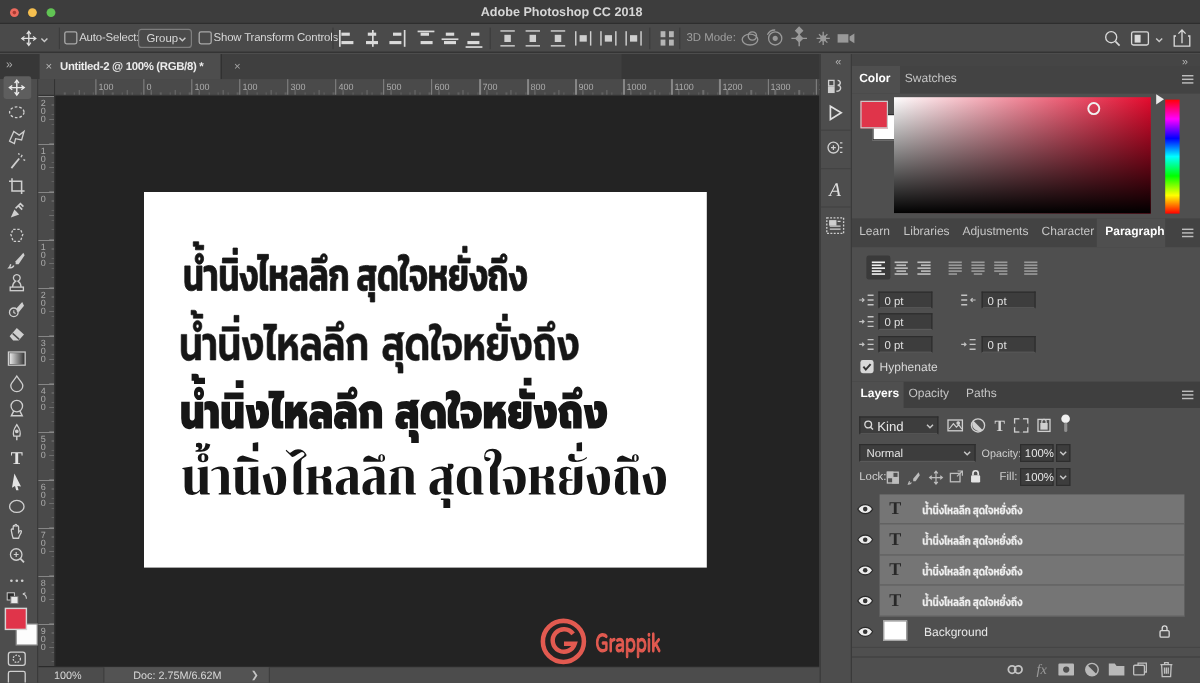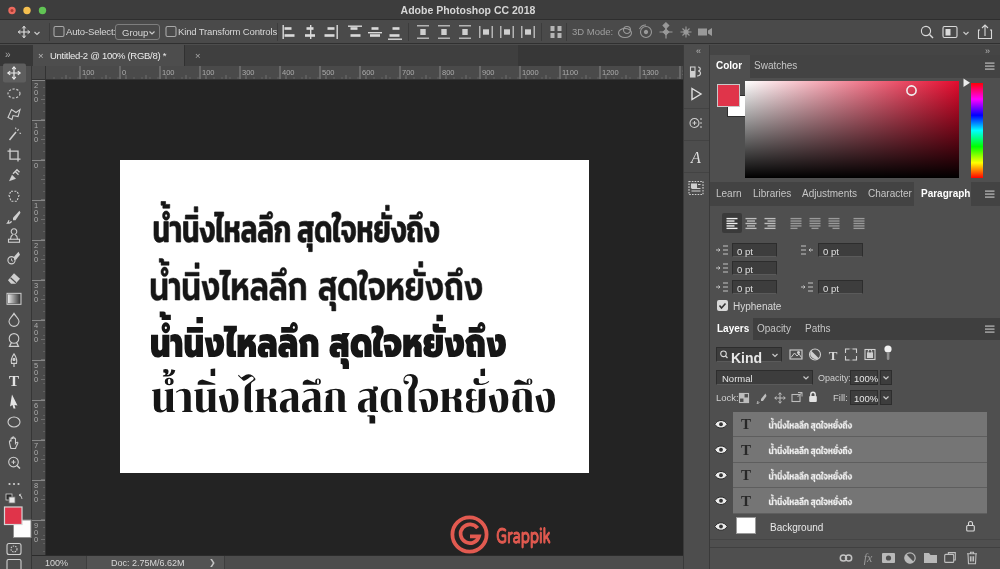--- a/index.html
+++ b/index.html
@@ -7,28 +7,28 @@
 .a{position:absolute}
 .t{position:absolute;white-space:nowrap;font-size:10.5px;color:#d8d8d8;line-height:1}
 </style></head><body>
 <div class="w">
 <div class="a" style="left:0;top:0;width:1000px;height:20px;background:#3d3d3d;border-bottom:1px solid #2e2e2e"></div>
 <div class="t" style="left:0;top:5px;width:936px;text-align:center;font-size:10.5px;color:#d6d6d6;font-weight:bold">Adobe Photoshop CC 2018</div>
 <div class="a" style="left:0;top:20px;width:1000px;height:24px;background:#4a4a4a;border-bottom:1px solid #303030"></div>
 <div class="t" style="left:66px;top:27px;font-size:9.5px;letter-spacing:-0.15px">Auto-Select:</div>
 <div class="a" style="left:115px;top:24px;width:45px;height:16px;border:1px solid #7e7e7e;border-radius:3px"></div>
 <div class="t" style="left:122px;top:28px;font-size:9.5px">Group</div>
-<div class="t" style="left:178px;top:27px;font-size:9.5px;letter-spacing:-0.15px">Kind Transform Controls</div>
+<div class="t" style="left:178px;top:27px;font-size:9.5px;letter-spacing:-0.15px">Show Transform Controls</div>
 <div class="t" style="left:572px;top:27px;font-size:9.5px;color:#9f9f9f">3D Mode:</div>
 <div class="a" style="left:0;top:45px;width:1000px;height:21px;background:#373737"></div>
 <div class="a" style="left:33px;top:45px;width:151px;height:21px;background:#4d4d4d"></div>
 <div class="a" style="left:184px;top:45px;width:334px;height:21px;background:#3f3f3f;border-left:1px solid #313131"></div>
 <div class="t" style="left:5px;top:50px;font-size:10px;color:#aaa">»</div>
 <div class="t" style="left:38px;top:51px;font-size:9.5px;color:#bbb">×</div>
-<div class="t" style="left:50px;top:51px;font-size:9.5px;letter-spacing:-0.28px;color:#ececec;font-weight:normal">Untitled-2 @ 100% (RGB/8) *</div>
+<div class="t" style="left:50px;top:51px;font-size:9.5px;letter-spacing:-0.28px;color:#ececec;font-weight:bold">Untitled-2 @ 100% (RGB/8) *</div>
 <div class="t" style="left:195px;top:51px;font-size:9.5px;color:#a9a9a9">×</div>
 <div class="a" style="left:0;top:66px;width:32px;height:503px;background:#4d4d4d;border-right:1px solid #363636"></div>
 <div class="a" style="left:32px;top:66px;width:14px;height:14px;background:#4a4a4a;border-right:1px solid #333;border-bottom:1px solid #333"></div>
 <div class="a" style="left:46px;top:66px;width:637px;height:14px;background:#4a4a4a;border-bottom:1px solid #333;
 background-image:
 repeating-linear-gradient(to right, #868686 0 1px, transparent 1px 40px),
 repeating-linear-gradient(to right, transparent 0 19px, #6d6d6d 19px 20px),
 repeating-linear-gradient(to right, transparent 0 7px, #616161 7px 8px);
 background-position:33.5px 0,0.5px 0,0.5px 0;background-size:auto 14px,auto 5px,auto 3px;background-repeat:repeat-x;background-position-y:0,9px,11px"></div>
 <div class="t" style="left:82.0px;top:68.5px;font-size:7.5px;color:#ababab">100</div>
@@ -150,21 +150,21 @@
 <div class="a" style="left:818px;top:280px;width:45px;height:14px;background:#3d3d3d;border:1px solid #2d2d2d;border-bottom-color:#5a5a5a"></div>
 <div class="t" style="left:823px;top:284px;font-size:9.5px;color:#e0e0e0">0 pt</div>
 <div class="a" style="left:717px;top:300px;width:11px;height:11px;background:#d8d8d8;border-radius:2px"></div>
 <div class="t" style="left:733px;top:302px;font-size:10px">Hyphenate</div>
 <div class="a" style="left:710px;top:318px;width:290px;height:22px;background:#3f3f3f"></div>
 <div class="a" style="left:710px;top:318px;width:43px;height:22px;background:#4f4f4f"></div>
 <div class="t" style="left:717px;top:324px;font-size:10px;color:#ffffff;font-weight:bold">Layers</div>
 <div class="t" style="left:757px;top:324px;font-size:10px;color:#c6c6c6">Opacity</div>
 <div class="t" style="left:805px;top:324px;font-size:10px;color:#c6c6c6">Paths</div>
 <div class="a" style="left:716px;top:347px;width:66px;height:15px;background:#3d3d3d;border:1px solid #2d2d2d;border-bottom-color:#5a5a5a"></div>
-<div class="t" style="left:731px;top:351px;font-size:14px;font-weight:bold;color:#e6e6e6">Kind</div>
+<div class="t" style="left:731px;top:351px;font-size:11px;font-weight:normal;color:#e6e6e6">Kind</div>
 <div class="a" style="left:716px;top:370px;width:97px;height:15px;background:#3d3d3d;border:1px solid #2d2d2d;border-bottom-color:#5a5a5a"></div>
 <div class="t" style="left:722px;top:374px;font-size:9.5px;color:#e6e6e6">Normal</div>
 <div class="t" style="left:818px;top:374px;font-size:9px;color:#cfcfcf">Opacity:</div>
 <div class="a" style="left:850px;top:370px;width:28px;height:15px;background:#3d3d3d;border:1px solid #2d2d2d"></div>
 <div class="t" style="left:854px;top:374px;font-size:9.5px;color:#e6e6e6">100%</div>
 <div class="a" style="left:880px;top:370px;width:12px;height:15px;background:#3d3d3d;border:1px solid #2d2d2d"></div>
 <div class="t" style="left:716px;top:393px;font-size:9.5px;color:#cfcfcf">Lock:</div>
 <div class="t" style="left:833px;top:393px;font-size:9.5px;color:#cfcfcf">Fill:</div>
 <div class="a" style="left:850px;top:390px;width:28px;height:15px;background:#3d3d3d;border:1px solid #2d2d2d"></div>
 <div class="t" style="left:854px;top:394px;font-size:9.5px;color:#e6e6e6">100%</div>

